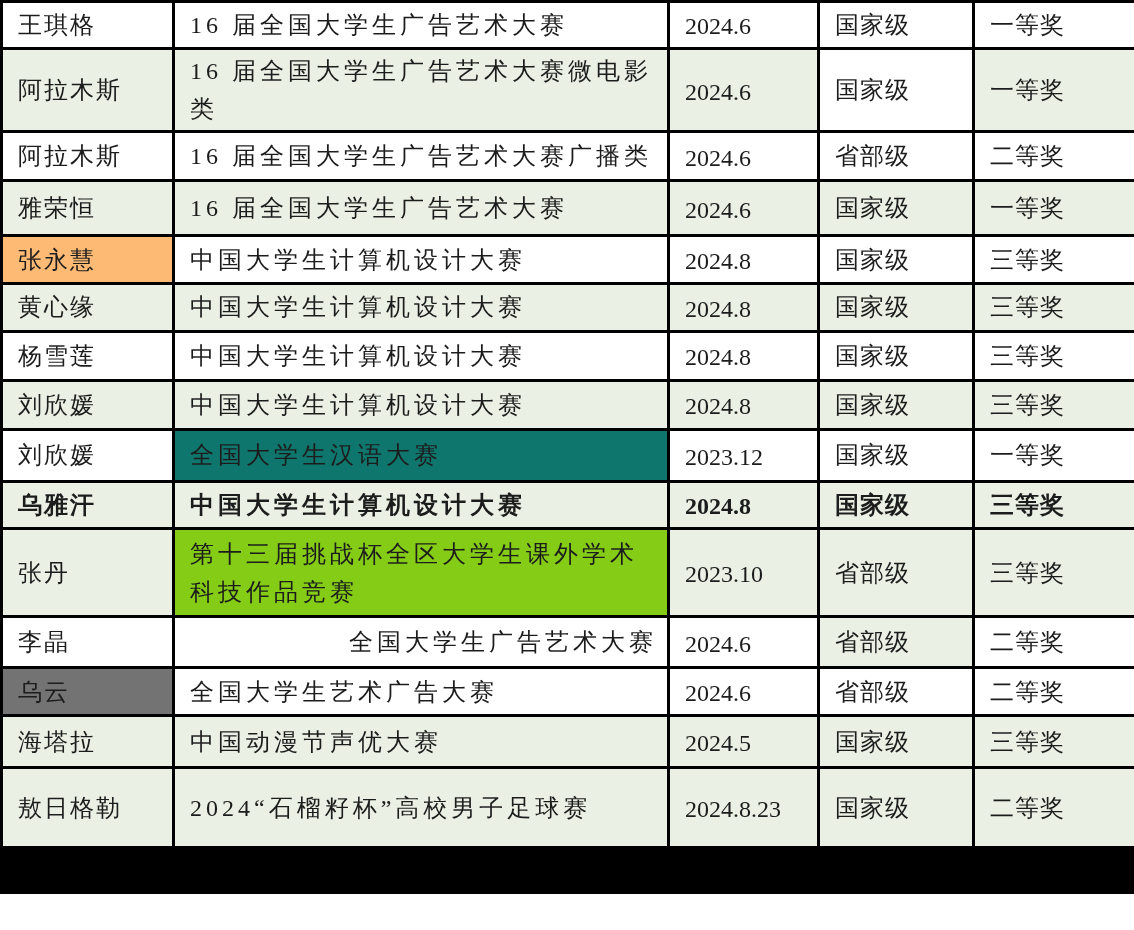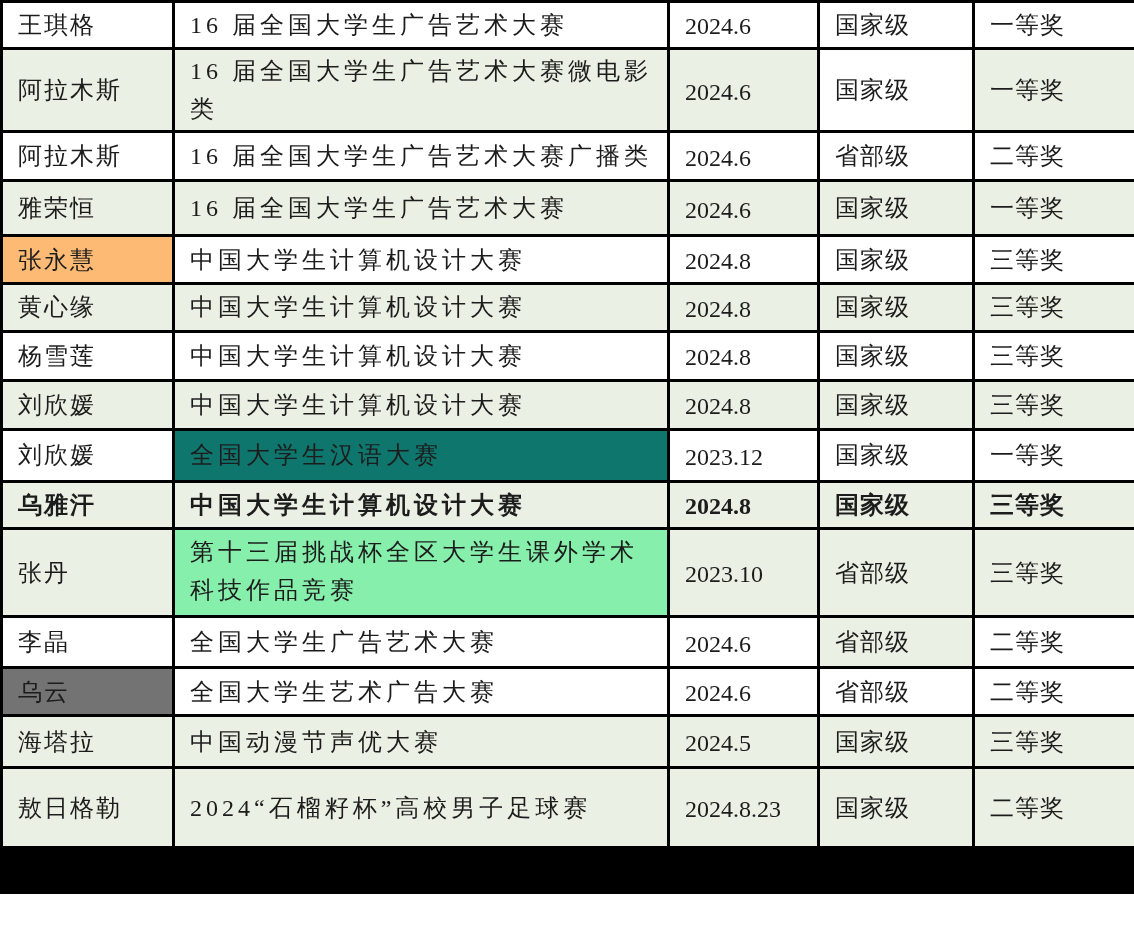--- a/index.html
+++ b/index.html
@@ -128,28 +128,28 @@
         </tr>
         <tr style="height: 47px; font-weight: bold;">
           <td class="col-name" style="background: rgb(234, 241, 228);"><span>乌雅汗</span></td>
           <td class="col-comp" style="background: rgb(234, 241, 228);"><span>中国大学生计算机设计大赛</span></td>
           <td class="col-date" style="background: rgb(234, 241, 228);"><span class="date-wrap">2024.8</span></td>
           <td class="col-level" style="background: rgb(234, 241, 228);"><span>国家级</span></td>
           <td class="col-award" style="background: rgb(234, 241, 228);"><span>三等奖</span></td>
         </tr>
         <tr style="height: 88px;">
           <td class="col-name" style="background: rgb(234, 241, 228);"><span>张丹</span></td>
-          <td class="col-comp" style="background: #86efac; font-family: Liberation Mono, monospace;"><span>第十三届挑战杯全区大学生课外学术科技作品竞赛</span></td>
+          <td class="col-comp" style="background: #84cc16;"><span>第十三届挑战杯全区大学生课外学术科技作品竞赛</span></td>
           <td class="col-date" style="background: rgb(234, 241, 228);"><span class="date-wrap">2023.10</span></td>
           <td class="col-level" style="background: rgb(234, 241, 228);"><span>省部级</span></td>
           <td class="col-award" style="background: rgb(234, 241, 228);"><span>三等奖</span></td>
         </tr>
         <tr style="height: 51px;">
           <td class="col-name" style="background: rgb(255, 255, 255);"><span>李晶</span></td>
-          <td class="col-comp" style="background: rgb(255, 255, 255);"><span>全国大学生广告艺术大赛</span></td>
+          <td class="col-comp" style="background: rgb(255, 255, 255); text-align: right;"><span>全国大学生广告艺术大赛</span></td>
           <td class="col-date" style="background: rgb(255, 255, 255);"><span class="date-wrap">2024.6</span></td>
           <td class="col-level" style="background: rgb(234, 241, 228);"><span>省部级</span></td>
           <td class="col-award" style="background: rgb(255, 255, 255);"><span>二等奖</span></td>
         </tr>
         <tr style="height: 48px;">
           <td class="col-name" style="background: #737373;"><span>乌云</span></td>
           <td class="col-comp" style="background: rgb(255, 255, 255);"><span>全国大学生艺术广告大赛</span></td>
           <td class="col-date" style="background: rgb(255, 255, 255);"><span class="date-wrap">2024.6</span></td>
           <td class="col-level" style="background: rgb(255, 255, 255);"><span>省部级</span></td>
           <td class="col-award" style="background: rgb(255, 255, 255);"><span>二等奖</span></td>

